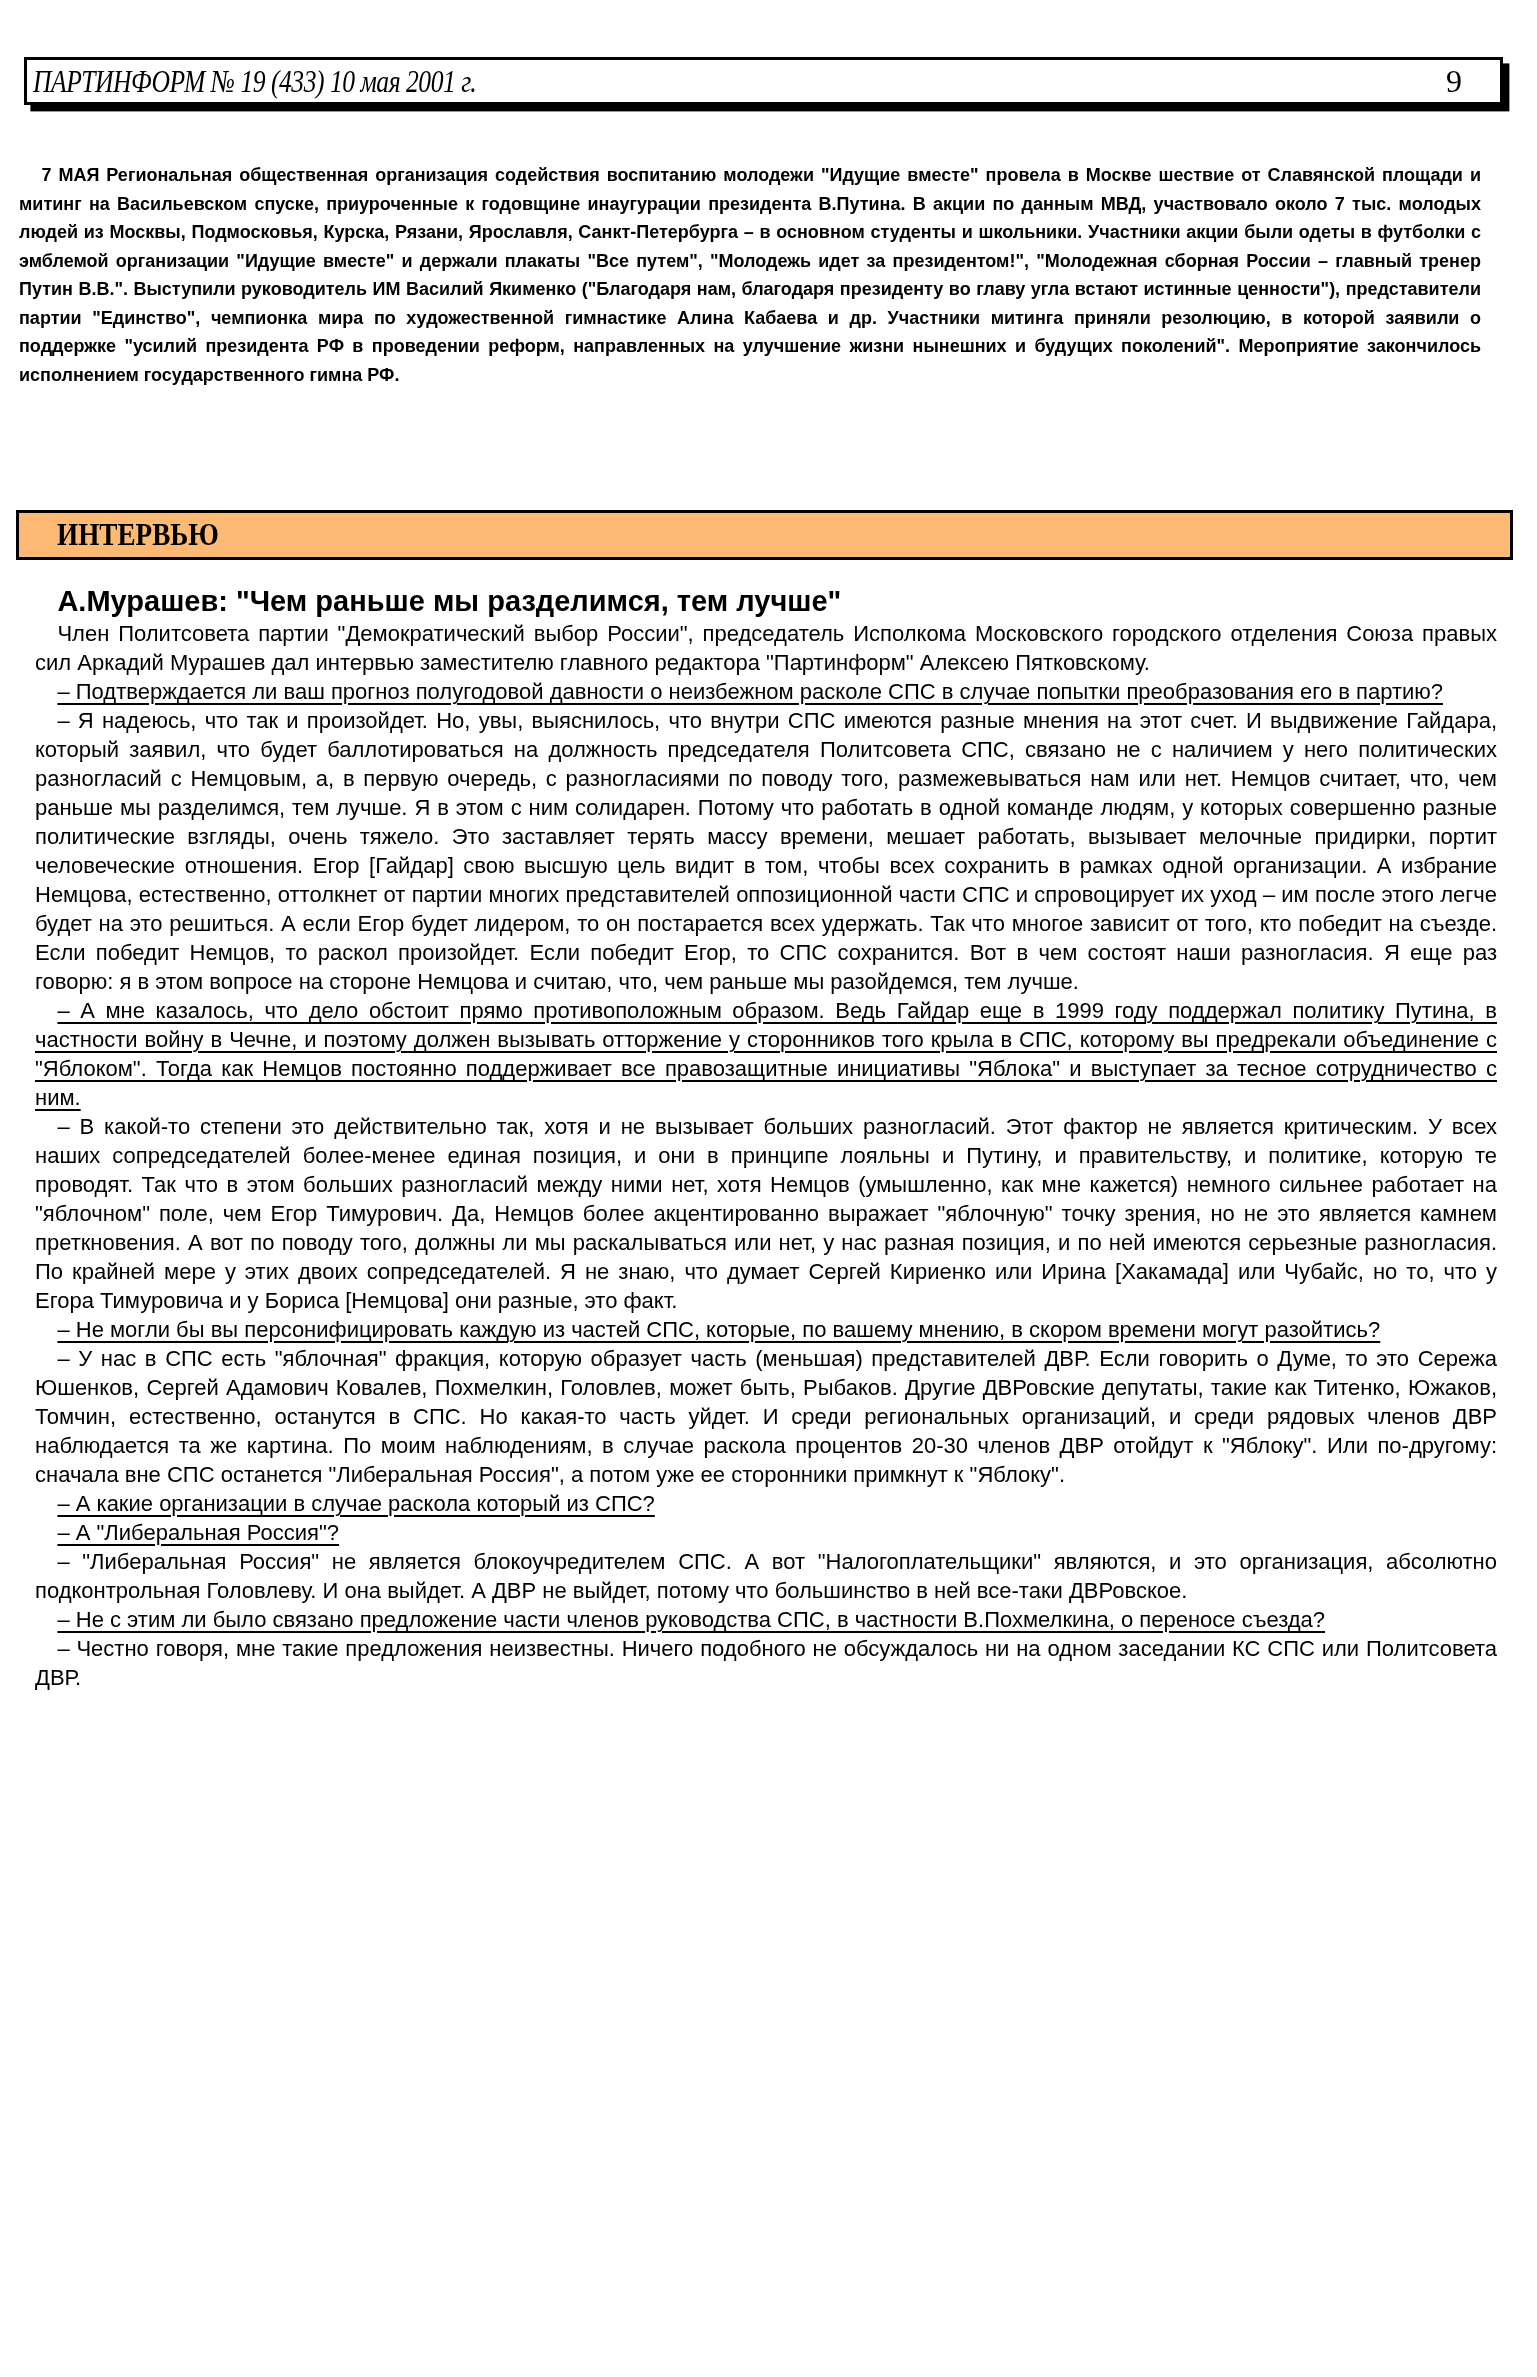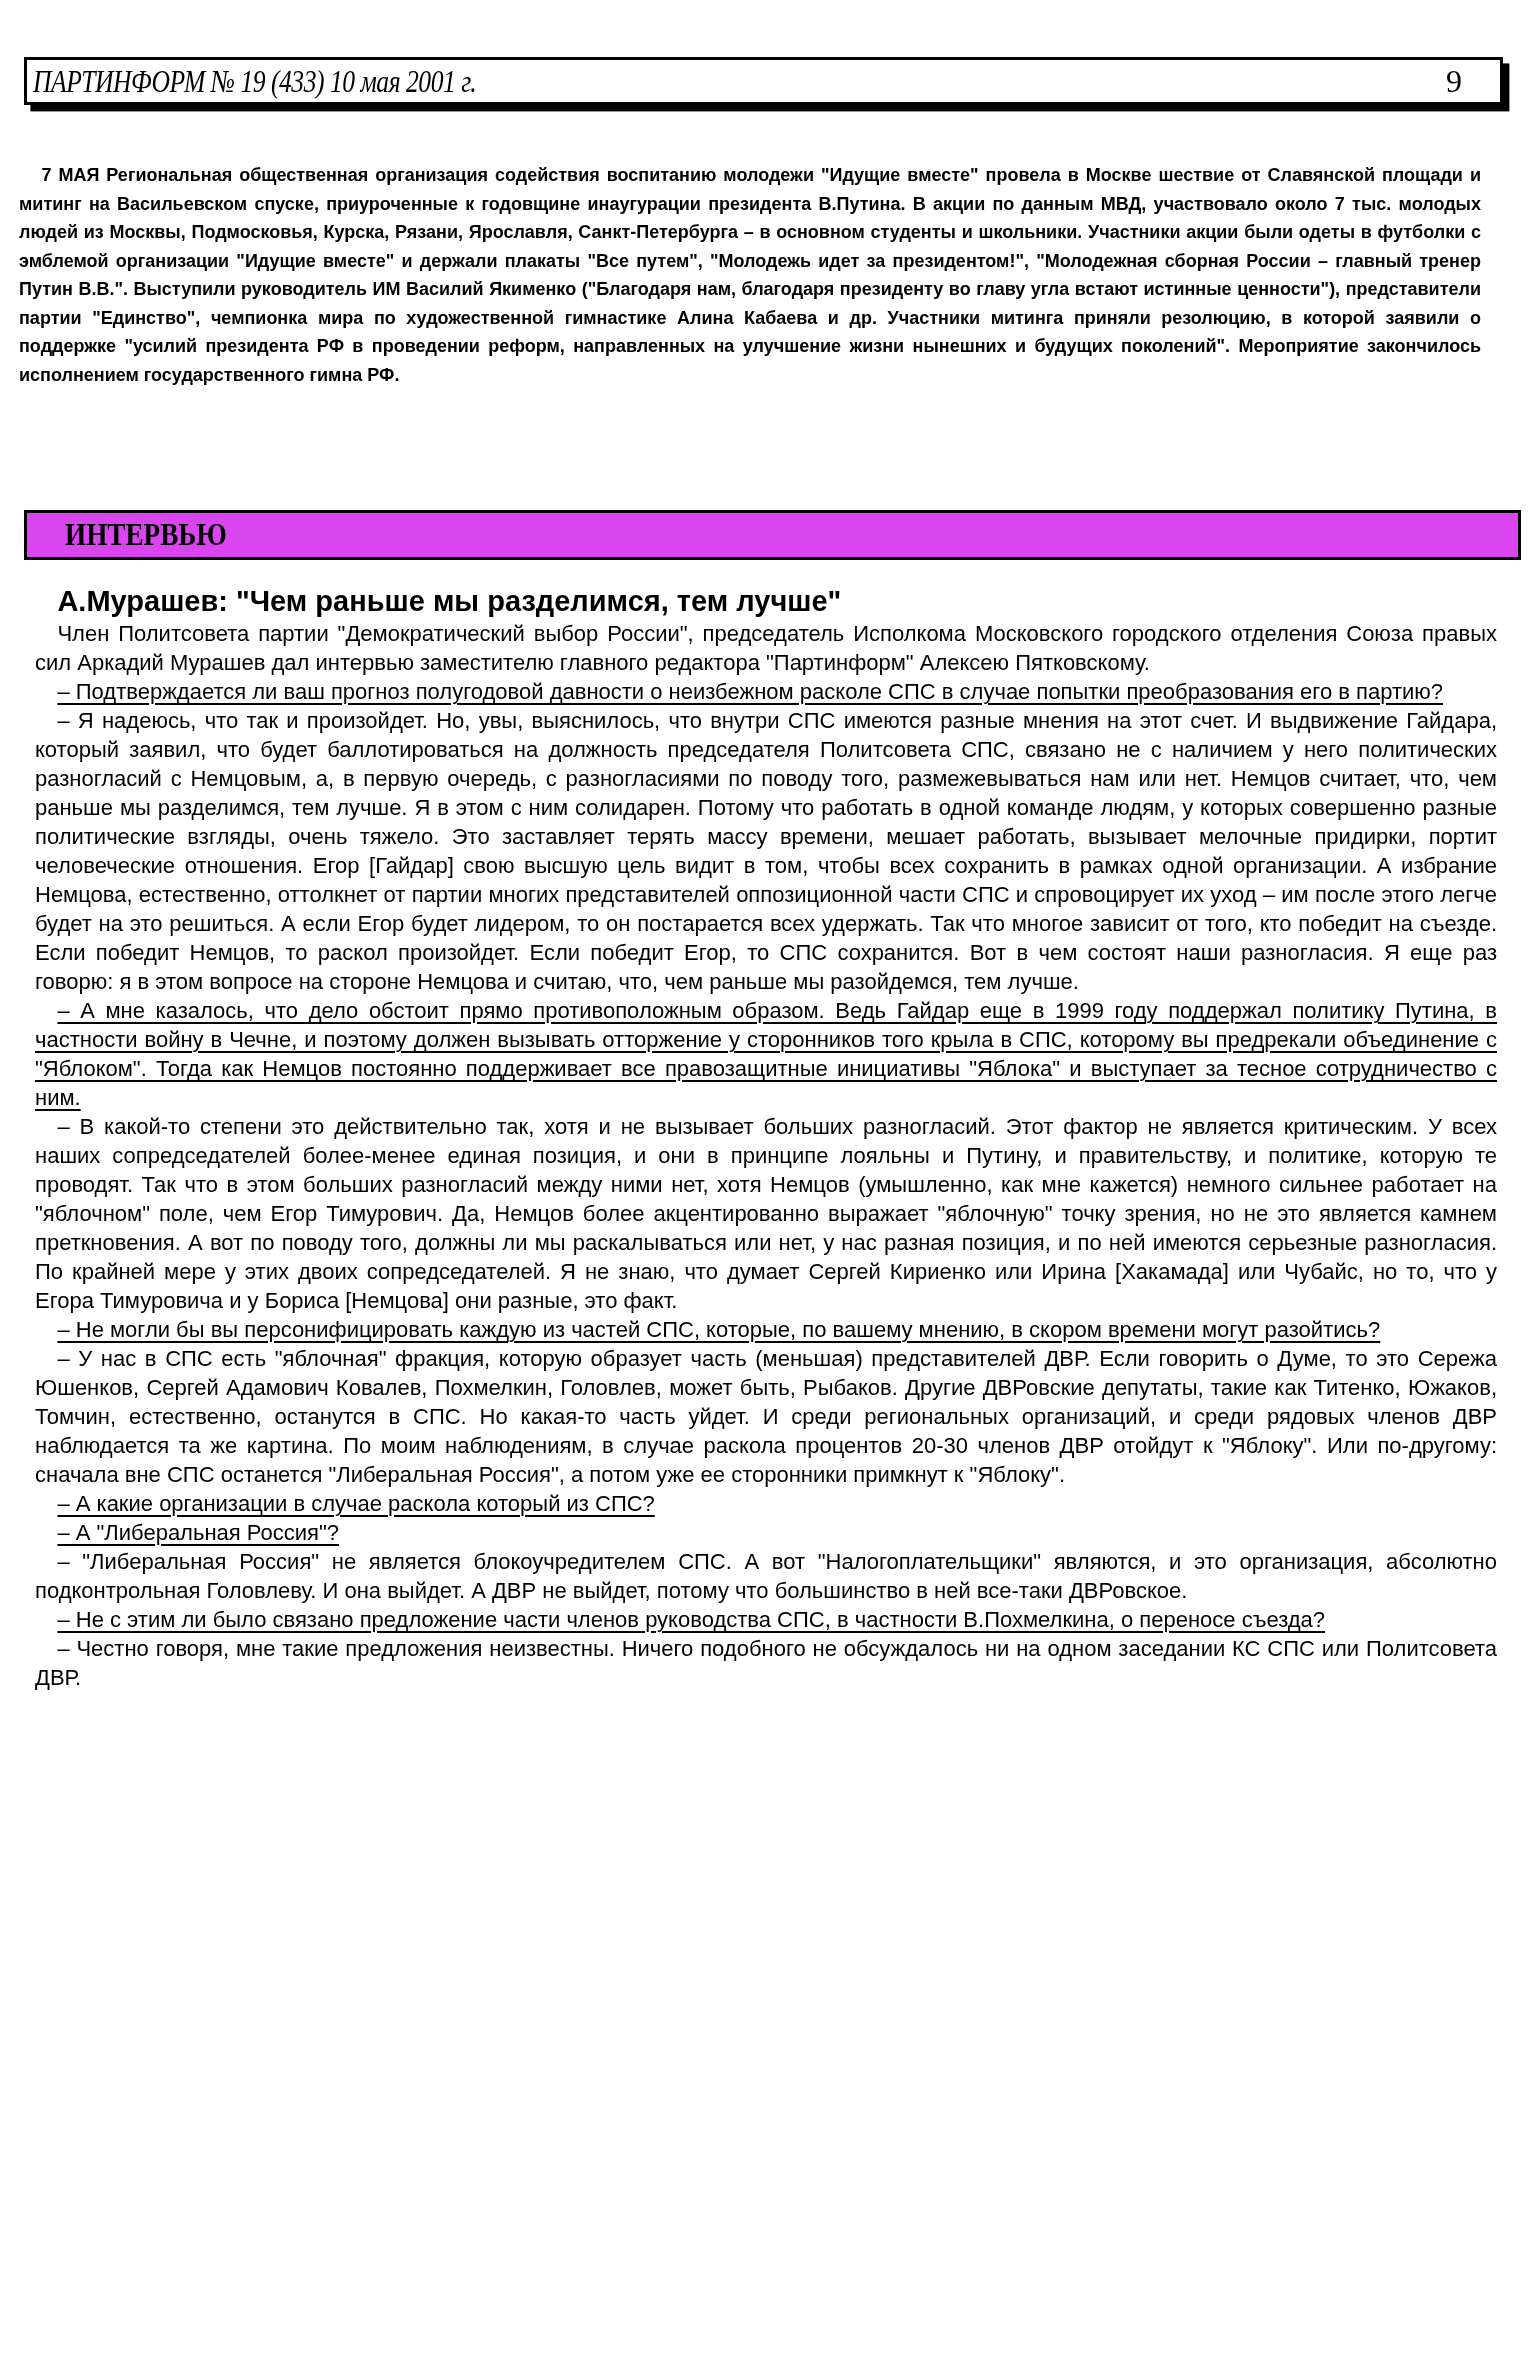--- a/index.html
+++ b/index.html
@@ -23,21 +23,21 @@
   }
   .news {
     position: absolute; left: 19px; top: 128px; width: 1462px;
     font-family: "Liberation Sans", "DejaVu Sans", sans-serif; font-weight: bold;
     font-size: 18px; line-height: 28.5px; text-align: justify;
     text-indent: 22.4px;
     margin-top: 33px;
   }
   .section-bar {
     position: absolute; left: 16px; top: 510px; width: 1491px; height: 44px;
-    border: 3.2px solid #000; background: #d946ef; margin-left: 8px;
+    border: 3.2px solid #000; background: #fdba74;
   }
   .section-bar .label {
     position: absolute; left: 38px; top: 2.6px;
     font-family: "Liberation Serif", "DejaVu Serif", serif; font-weight: bold;
     font-size: 32px; line-height: 37px;
     transform: scaleX(0.85); transform-origin: left center; white-space: nowrap;
   }
   .article {
     position: absolute; left: 35px; top: 583px; width: 1462px;
     font-family: "Liberation Sans", "DejaVu Sans", sans-serif;

